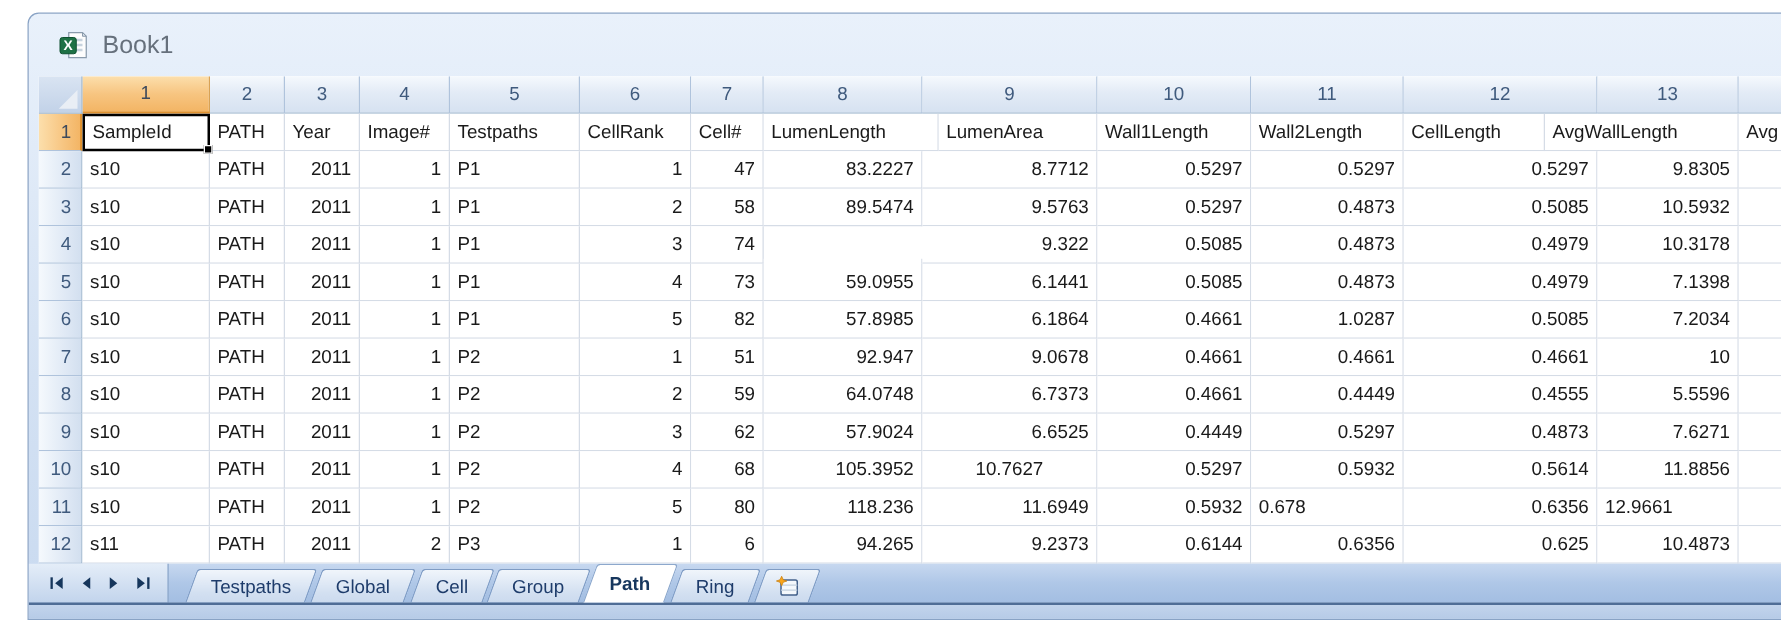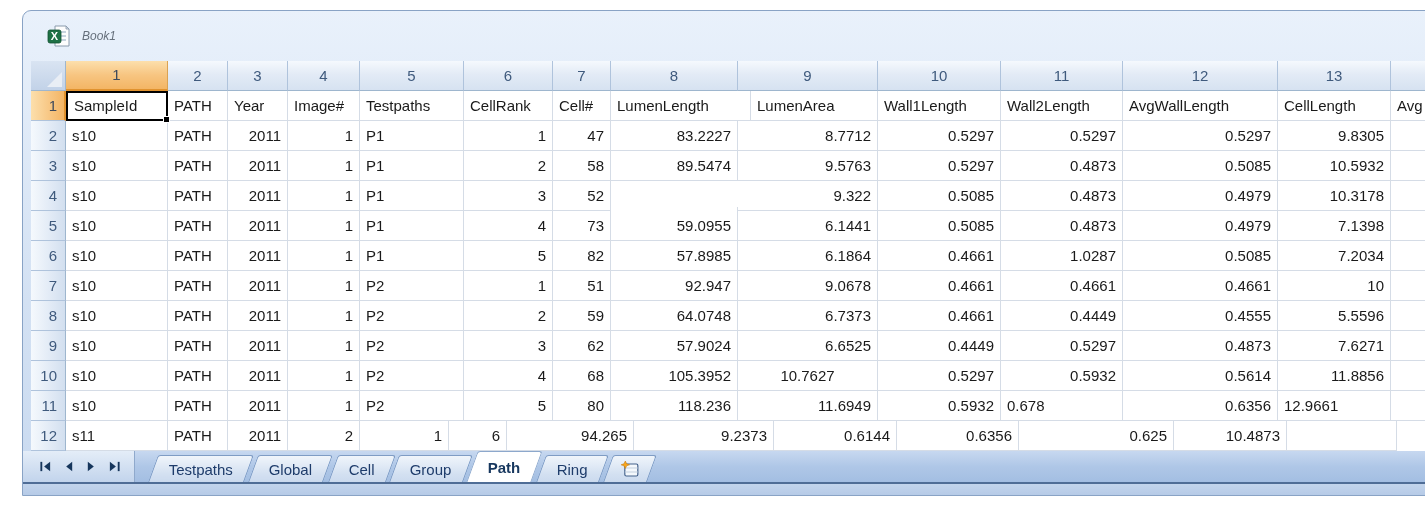--- a/index.html
+++ b/index.html
@@ -11,21 +11,21 @@
   
   .window{
     position:absolute;left:22px;top:10px;width:1420px;height:486px;
     border:1px solid #89A3C5;border-radius:9px 0 0 0;
     background:linear-gradient(180deg,#E9F1FB 0%,#D3E1F3 60%,#C9DAF0 100%);
     overflow:hidden;box-sizing:border-box;
   }
   .titlebar{
     height:50px;display:flex;align-items:center;padding-left:24px;gap:11px;
   }
-  .title-text{font-size:12px;color:#66707C;font-style:italic;}
+  .title-text{font-size:20px;color:#66707C;}
   
   .grid{
     position:absolute;left:8px;top:50px;width:calc(100% - 8px);height:390px;
     background:#ffffff;overflow:hidden;
   }
   .hdr-row,.grid-row{display:flex;height:30px;}
   .corner{
     width:35px;min-width:35px;box-sizing:border-box;position:relative;
     background:linear-gradient(180deg,#D9E4F2,#C2D2E8);
     border-right:1px solid #9EB6CE;border-bottom:1px solid #9EB6CE;
@@ -156,22 +156,22 @@
           <div class="cell" style="width: 60px; min-width: 60px; text-align: left;">PATH</div>
           <div class="cell" style="width: 60px; min-width: 60px; text-align: left;">Year</div>
           <div class="cell" style="width: 72px; min-width: 72px; text-align: left;">Image#</div>
           <div class="cell" style="width: 104px; min-width: 104px; text-align: left;">Testpaths</div>
           <div class="cell" style="width: 89px; min-width: 89px; text-align: left;">CellRank</div>
           <div class="cell" style="width: 58px; min-width: 58px; text-align: left;">Cell#</div>
           <div class="cell" style="width: 140px; min-width: 140px; text-align: left;">LumenLength</div>
           <div class="cell" style="width: 127px; min-width: 127px; text-align: left;">LumenArea</div>
           <div class="cell" style="width: 123px; min-width: 123px; text-align: left;">Wall1Length</div>
           <div class="cell" style="width: 122px; min-width: 122px; text-align: left;">Wall2Length</div>
+          <div class="cell" style="width: 113px; min-width: 113px; text-align: left;">CellLength</div>
           <div class="cell" style="width: 155px; min-width: 155px; text-align: left;">AvgWallLength</div>
-          <div class="cell" style="width: 113px; min-width: 113px; text-align: left;">CellLength</div>
           <div class="cell" style="width: 110px; min-width: 110px; text-align: left;">Avg</div>
         </div>
         <div class="grid-row">
           <div class="row-hdr">2</div>
           <div class="cell" style="width: 102px; min-width: 102px; text-align: left;">s10</div>
           <div class="cell" style="width: 60px; min-width: 60px; text-align: left;">PATH</div>
           <div class="cell" style="width: 60px; min-width: 60px; text-align: right;">2011</div>
           <div class="cell" style="width: 72px; min-width: 72px; text-align: right;">1</div>
           <div class="cell" style="width: 104px; min-width: 104px; text-align: left;">P1</div>
           <div class="cell" style="width: 89px; min-width: 89px; text-align: right;">1</div>
@@ -202,21 +202,21 @@
           <div class="cell" style="width: 110px; min-width: 110px; text-align: left;"></div>
         </div>
         <div class="grid-row">
           <div class="row-hdr">4</div>
           <div class="cell" style="width: 102px; min-width: 102px; text-align: left;">s10</div>
           <div class="cell" style="width: 60px; min-width: 60px; text-align: left;">PATH</div>
           <div class="cell" style="width: 60px; min-width: 60px; text-align: right;">2011</div>
           <div class="cell" style="width: 72px; min-width: 72px; text-align: right;">1</div>
           <div class="cell" style="width: 104px; min-width: 104px; text-align: left;">P1</div>
           <div class="cell" style="width: 89px; min-width: 89px; text-align: right;">3</div>
-          <div class="cell" style="width: 58px; min-width: 58px; text-align: right;">52</div>
+          <div class="cell" style="width: 58px; min-width: 58px; text-align: right;">74</div>
           <div class="cell" style="width: 127px; min-width: 127px; text-align: right; margin-top: 26px;">95.6944</div>
           <div class="cell" style="width: 140px; min-width: 140px; text-align: right;">9.322</div>
           <div class="cell" style="width: 123px; min-width: 123px; text-align: right;">0.5085</div>
           <div class="cell" style="width: 122px; min-width: 122px; text-align: right;">0.4873</div>
           <div class="cell" style="width: 155px; min-width: 155px; text-align: right;">0.4979</div>
           <div class="cell" style="width: 113px; min-width: 113px; text-align: right;">10.3178</div>
           <div class="cell" style="width: 110px; min-width: 110px; text-align: left;"></div>
         </div>
         <div class="grid-row">
           <div class="row-hdr">5</div>
@@ -336,20 +336,21 @@
           <div class="cell" style="width: 155px; min-width: 155px; text-align: right;">0.6356</div>
           <div class="cell" style="width: 113px; min-width: 113px; text-align: left;">12.9661</div>
           <div class="cell" style="width: 110px; min-width: 110px; text-align: left;"></div>
         </div>
         <div class="grid-row">
           <div class="row-hdr">12</div>
           <div class="cell" style="width: 102px; min-width: 102px; text-align: left;">s11</div>
           <div class="cell" style="width: 60px; min-width: 60px; text-align: left;">PATH</div>
           <div class="cell" style="width: 60px; min-width: 60px; text-align: right;">2011</div>
           <div class="cell" style="width: 72px; min-width: 72px; text-align: right;">2</div>
+          <div class="cell" style="width: 104px; min-width: 104px; text-align: left;">P3</div>
           <div class="cell" style="width: 89px; min-width: 89px; text-align: right;">1</div>
           <div class="cell" style="width: 58px; min-width: 58px; text-align: right;">6</div>
           <div class="cell" style="width: 127px; min-width: 127px; text-align: right;">94.265</div>
           <div class="cell" style="width: 140px; min-width: 140px; text-align: right;">9.2373</div>
           <div class="cell" style="width: 123px; min-width: 123px; text-align: right;">0.6144</div>
           <div class="cell" style="width: 122px; min-width: 122px; text-align: right;">0.6356</div>
           <div class="cell" style="width: 155px; min-width: 155px; text-align: right;">0.625</div>
           <div class="cell" style="width: 113px; min-width: 113px; text-align: right;">10.4873</div>
           <div class="cell" style="width: 110px; min-width: 110px; text-align: left;"></div>
         </div>

